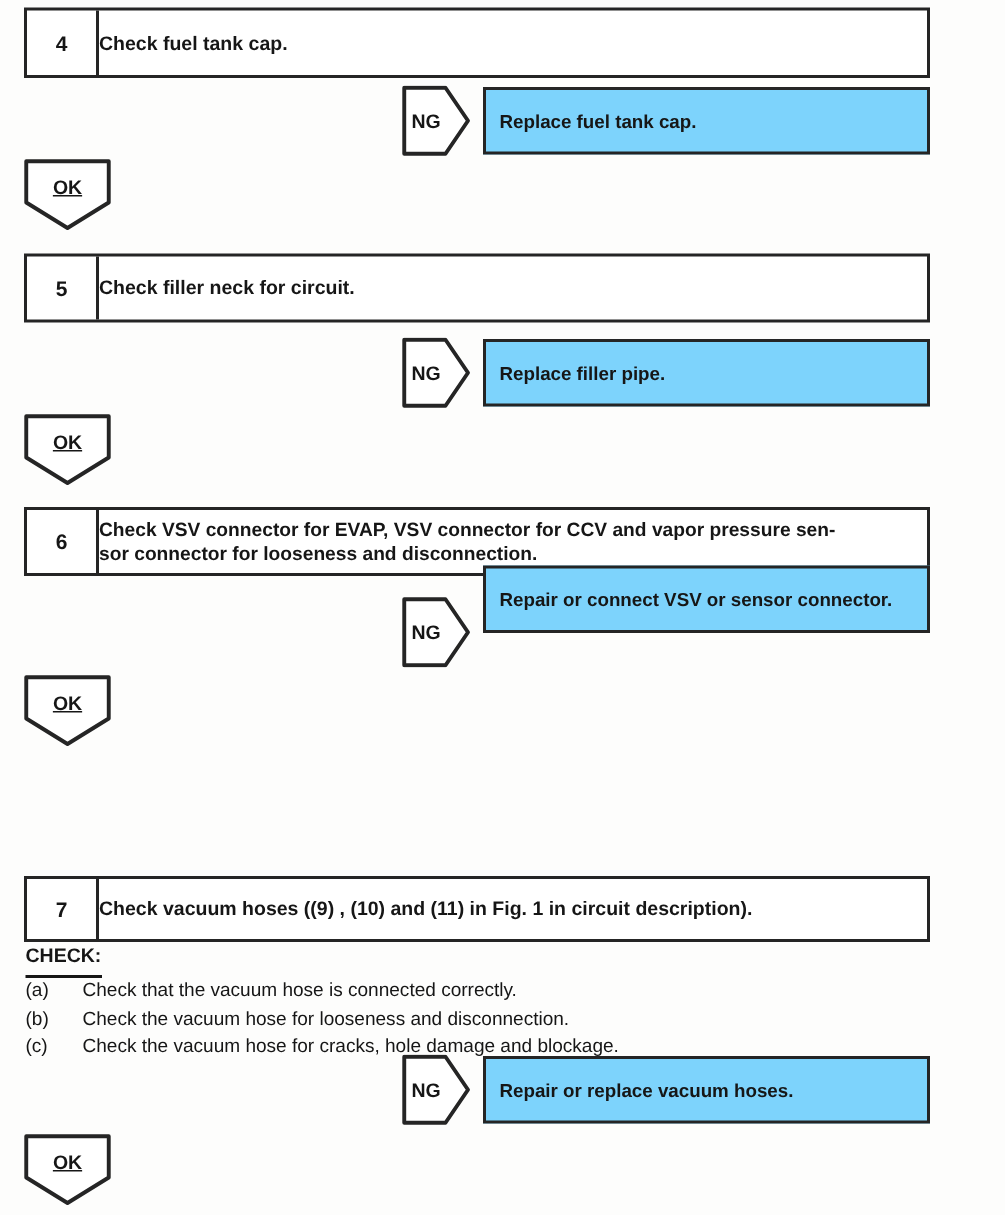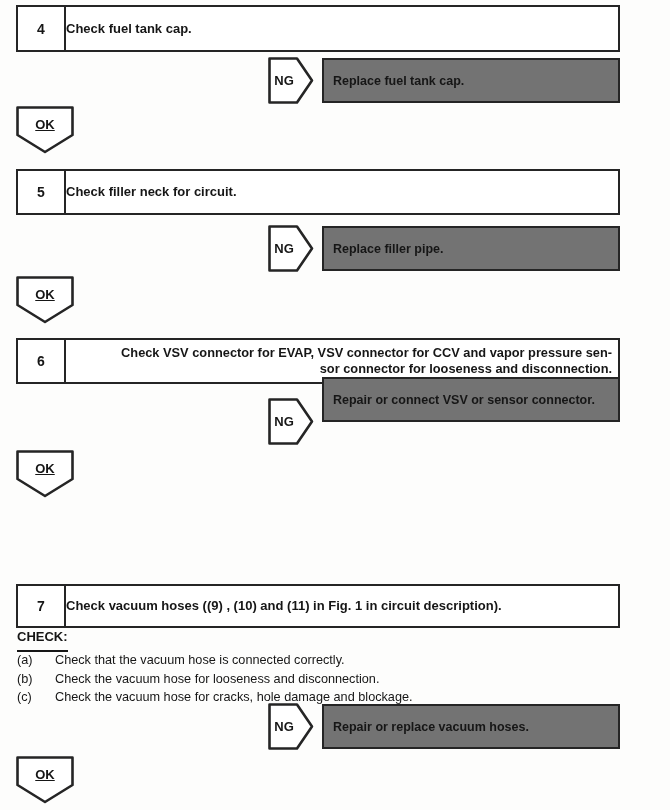--- a/index.html
+++ b/index.html
@@ -37,21 +37,21 @@
   }
   .ng-pent svg{position:absolute;left:0;top:0;}
   .ng-pent .lbl{
     position:absolute;left:0;top:0;width:32px;height:47px;
     display:flex;align-items:center;justify-content:center;
     font-weight:700;font-size:13px;
   }
   
   .ng-box{
     position:absolute;left:322px;width:298px;height:45px;
-    border:2px solid #252525;background:#737373;
+    border:2px solid #252525;background:#7dd3fc;
     box-sizing:border-box;
     display:flex;align-items:center;
     padding-left:9px;
     font-weight:700;font-size:12.5px;
     white-space:nowrap;overflow:hidden;
   }
   
   .ok-pent{
     position:absolute;left:16px;width:58px;height:48px;
   }
@@ -116,21 +116,21 @@
   <div class="ng-box" style="top:226px;">Replace filler pipe.</div>
   <div class="ok-pent" style="top:276px;">
     <svg width="58" height="48" viewBox="0 0 58 48">
       <polygon points="1.5,1.5 56.5,1.5 56.5,29 29,46 1.5,29"></polygon>
     </svg>
     <span class="lbl">OK</span>
   </div>
 
   <div class="step-box" style="top:338px;height:46px;">
     <div class="step-num">6</div>
-    <div class="step-title" style="font-size:12.8px;align-items:flex-end;">
+    <div class="step-title" style="font-size:12.8px;">
       <span>Check VSV connector for EVAP, VSV connector for CCV and vapor pressure sen-</span>
       <span>sor connector for looseness and disconnection.</span>
     </div>
   </div>
   <div class="ng-pent" style="top:398px;">
     <svg width="46" height="47" viewBox="0 0 46 47">
       <polygon points="1.5,1.5 29,1.5 44,23.5 29,45.5 1.5,45.5"></polygon>
     </svg>
     <span class="lbl">NG</span>
   </div>

